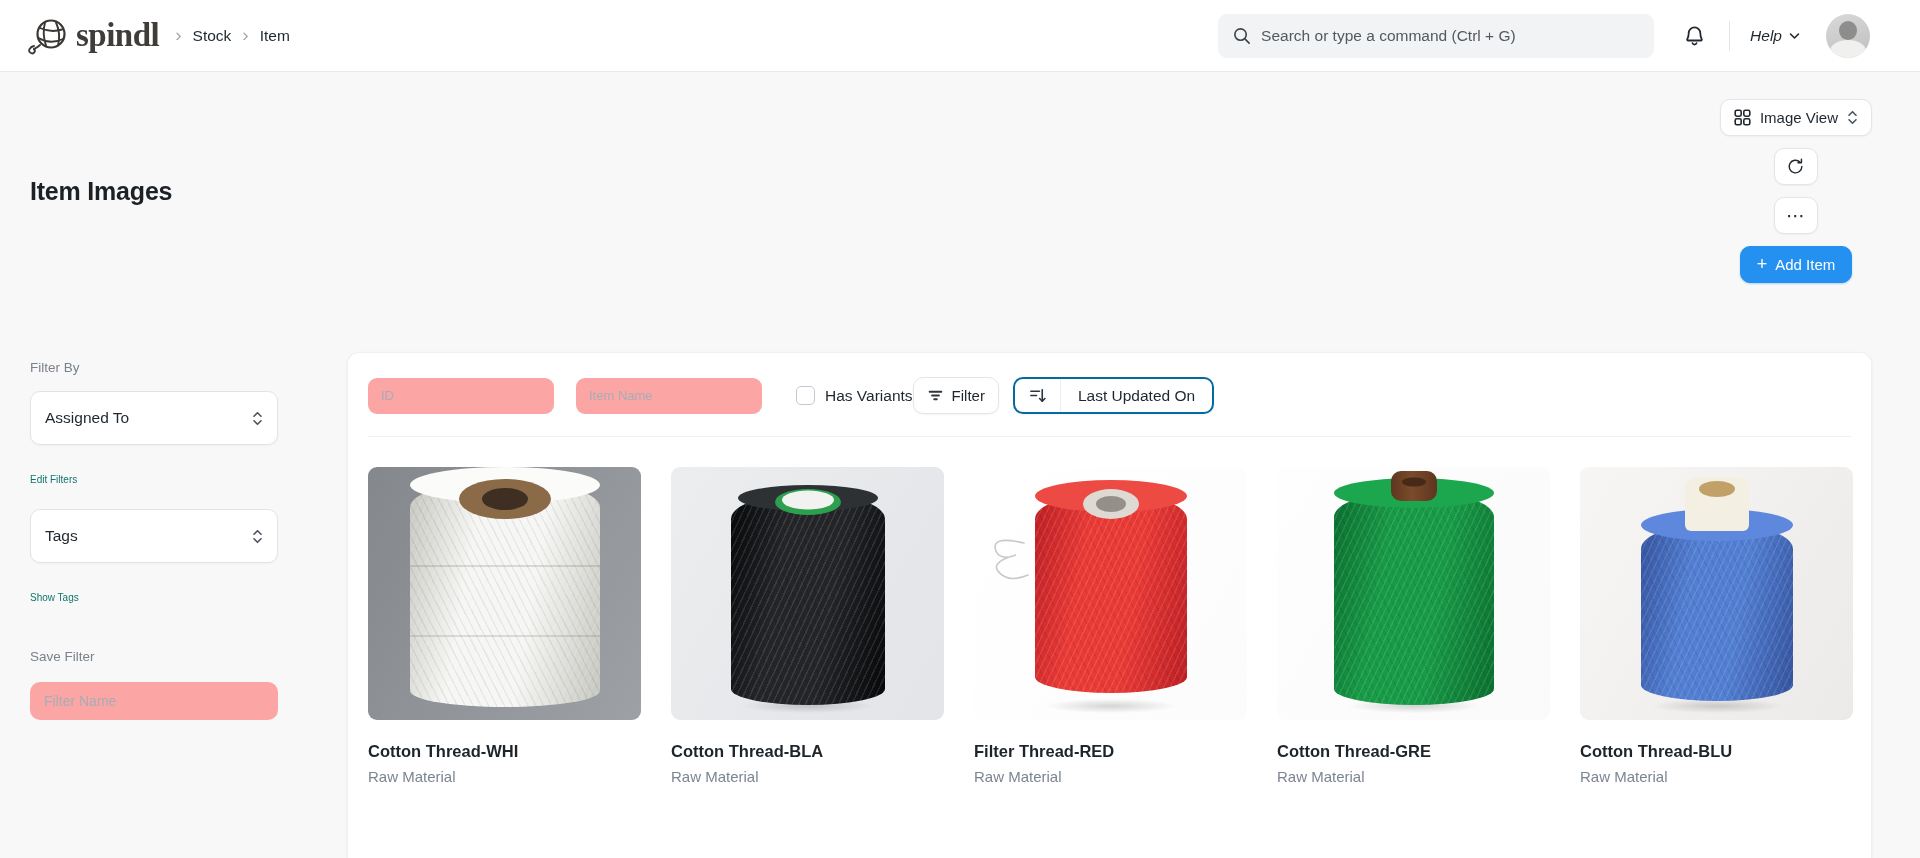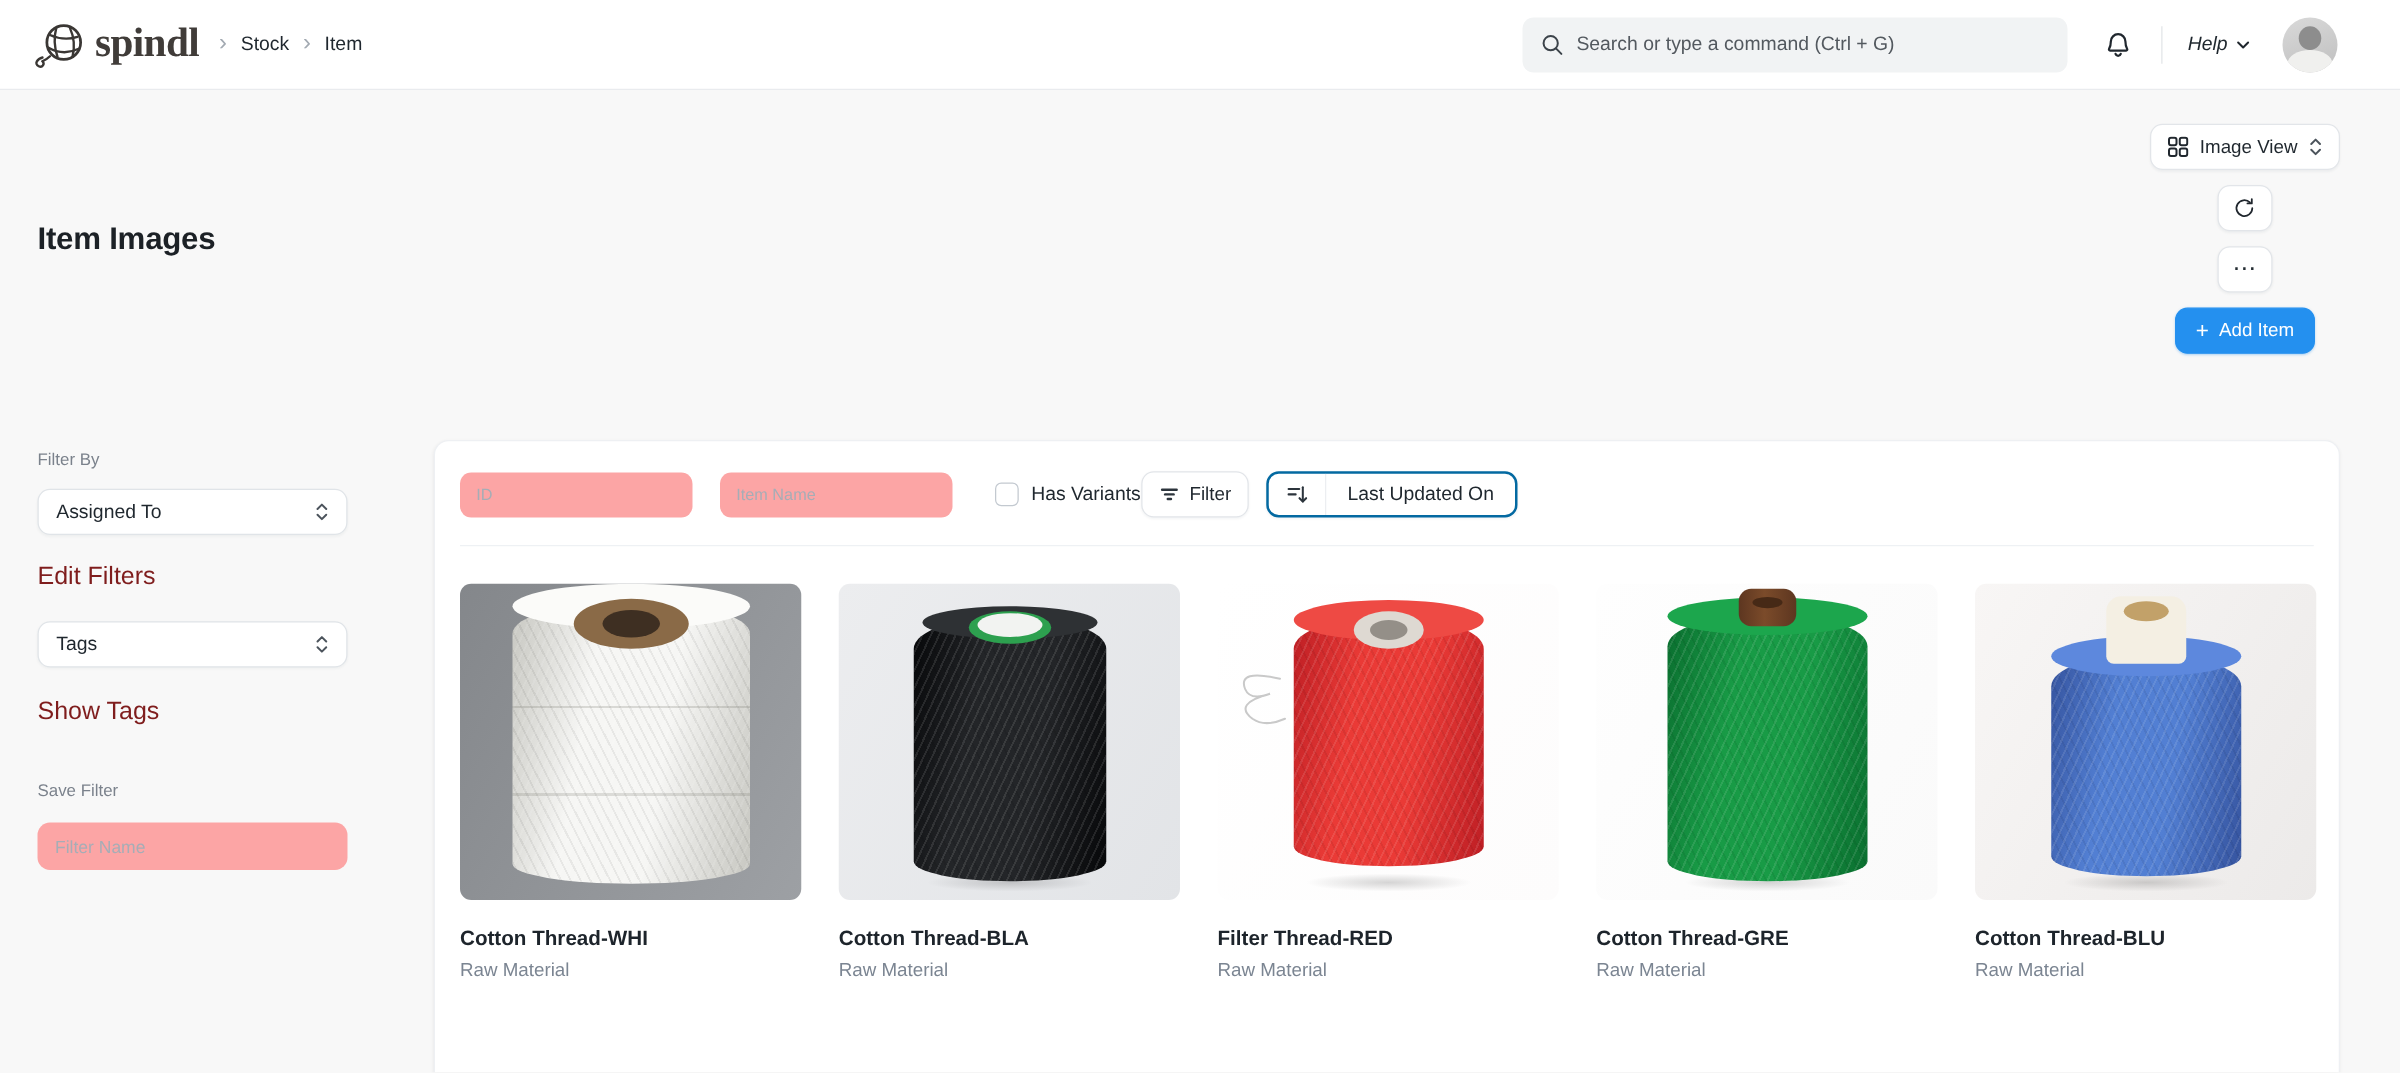--- a/index.html
+++ b/index.html
@@ -60,26 +60,26 @@
     background: #2490ef; border-color: #2490ef; color: #fff; padding: 0 16px; gap: 8px;
     box-shadow: 0 1px 2px rgba(36,144,239,.35);
   }
   .btn-primary .plus { font-size: 18px; font-weight: 400; line-height: 1; margin-top: -1px; }
 
   
   .page-body { display: flex; flex: 1; min-height: 0; }
   .sidebar { width: 248px; flex: none; margin-right: 69px; }
   .side-label { font-size: 13.5px; color: #7b828c; font-weight: 500; margin: 8px 0 16px; }
   .side-select {
-    height: 37px; background: #fff; border: 1px solid #e0e4e8; border-radius: 10px;
+    height: 54px; background: #fff; border: 1px solid #e0e4e8; border-radius: 10px;
     display: flex; align-items: center; padding: 0 14px; font-size: 15.5px; color: #1f272e;
     cursor: pointer; box-shadow: 0 1px 2px rgba(25,39,52,.04); margin-bottom: 24px;
   }
   .side-select .updown { margin-left: auto; color: #4c545c; }
-  .side-link { font-size: 20px; color: #7f1d1d; cursor: pointer; display: inline-block; }
+  .side-link { font-size: 10px; color: #0f766e; cursor: pointer; display: inline-block; }
   .side-link.mb { margin: -2px 0 24px; }
   .save-filter-label { margin: 44px 0 18px; }
   .side-input {
     width: 100%; height: 38px; background: #fca5a5; border: none; border-radius: 10px;
     padding: 0 14px; font-size: 14px; font-family: inherit; color: #1f272e; outline: none;
   }
   .side-input::placeholder { color: #a6adb6; }
 
   
   .panel {

